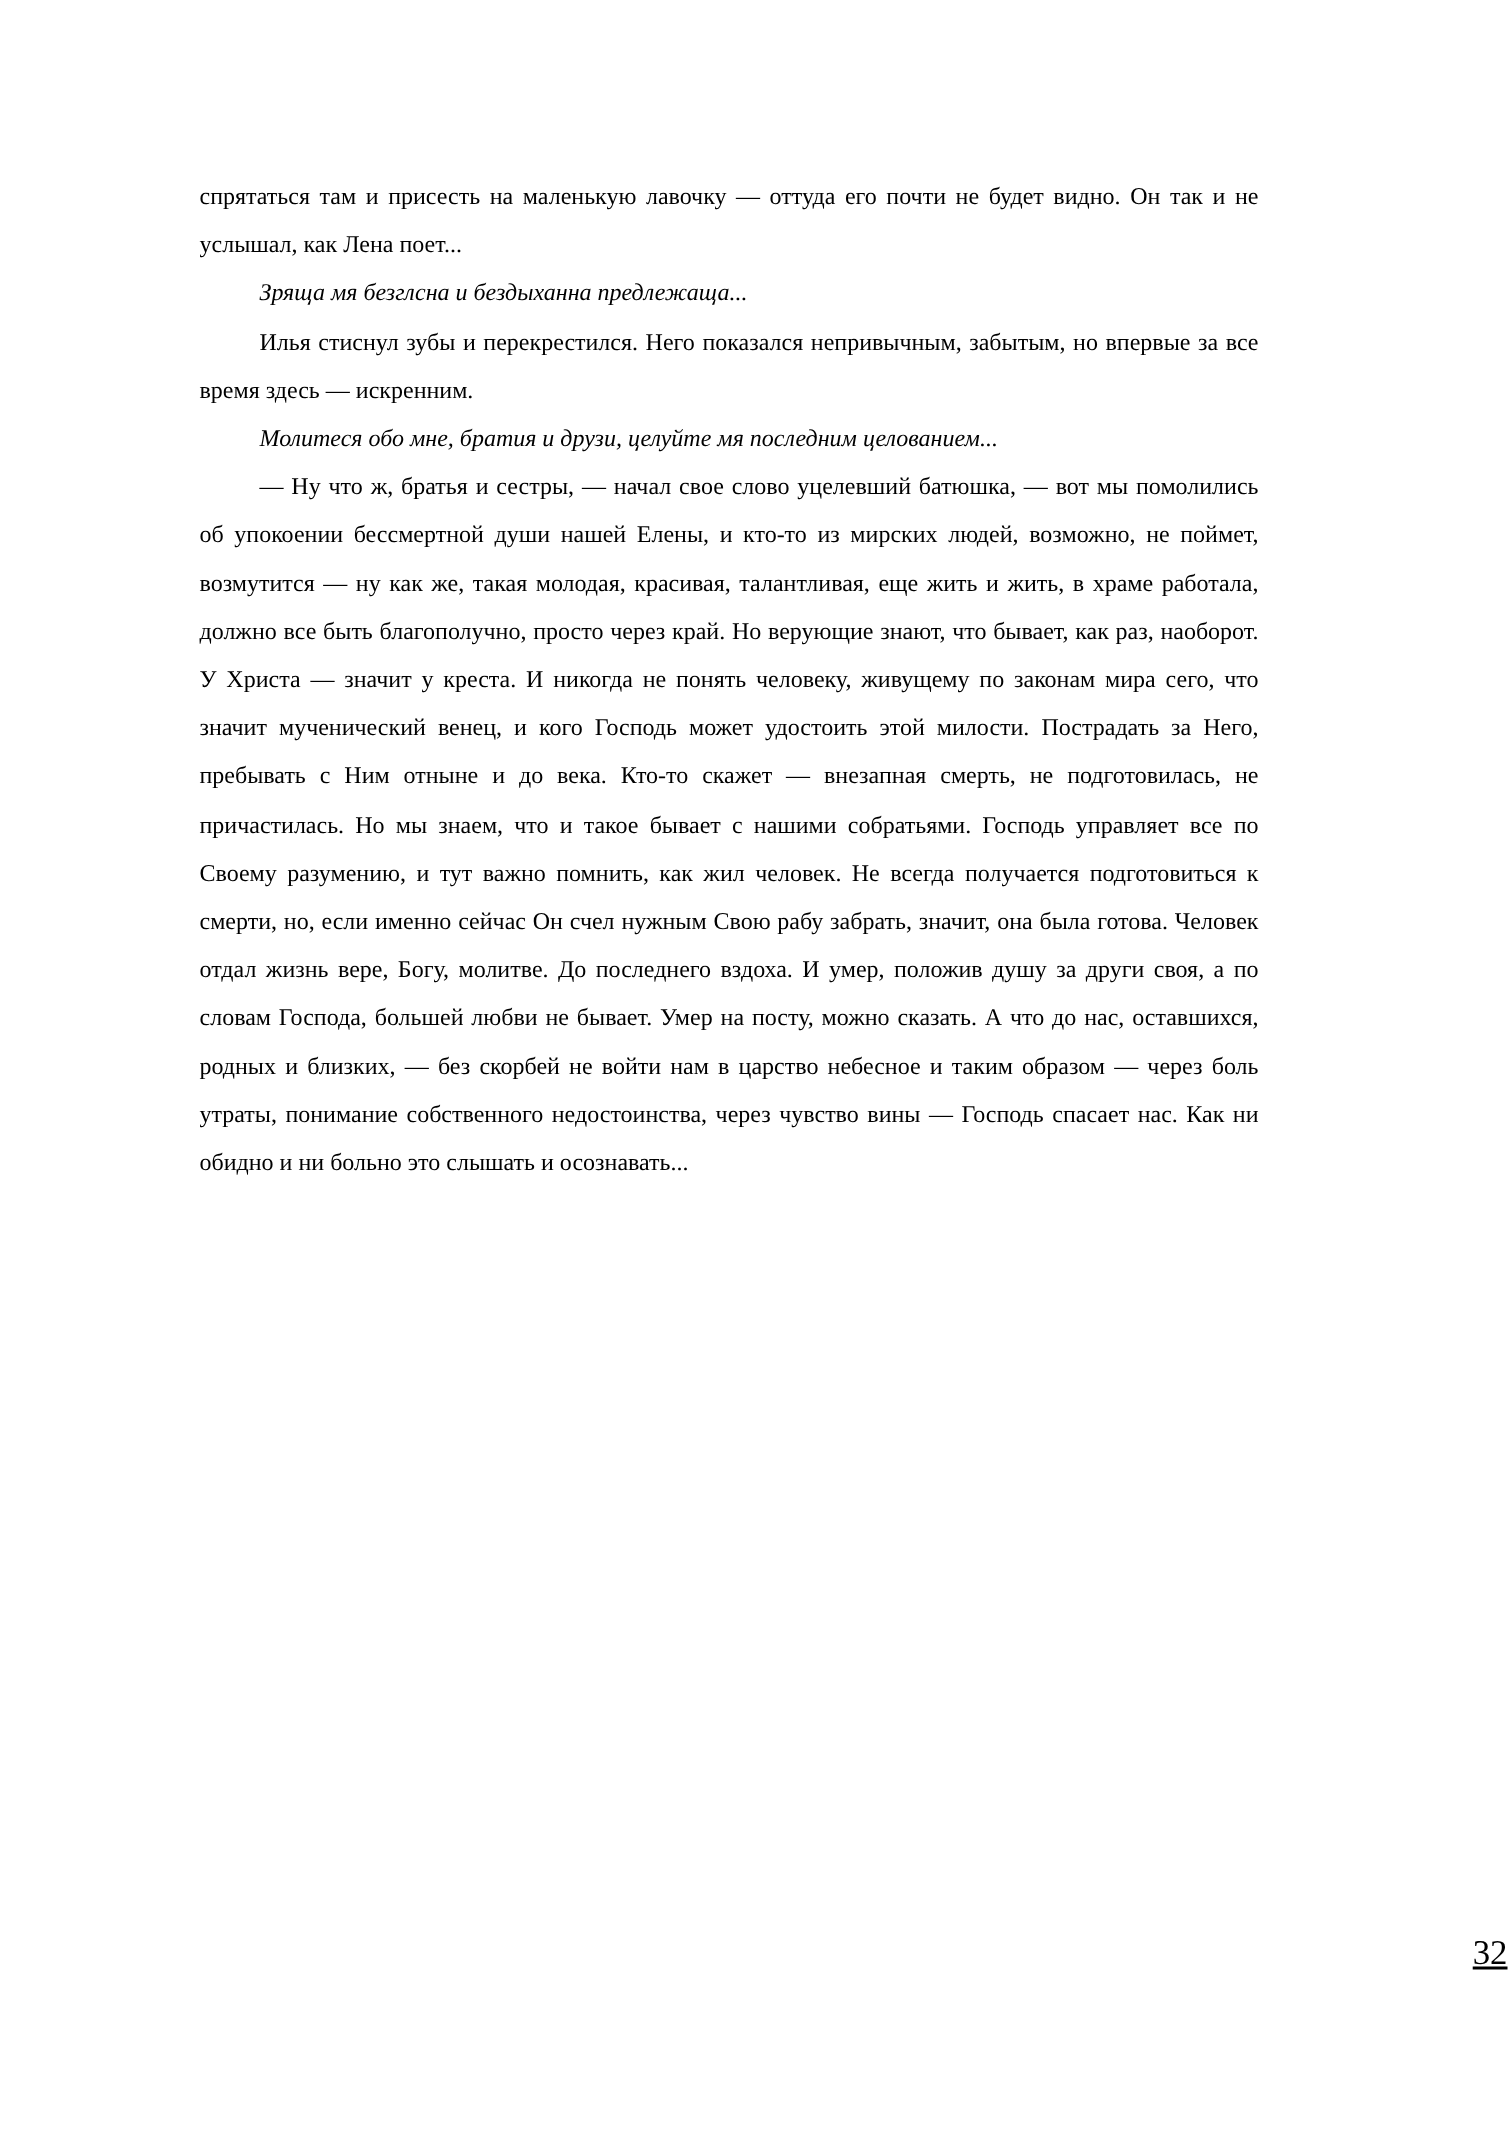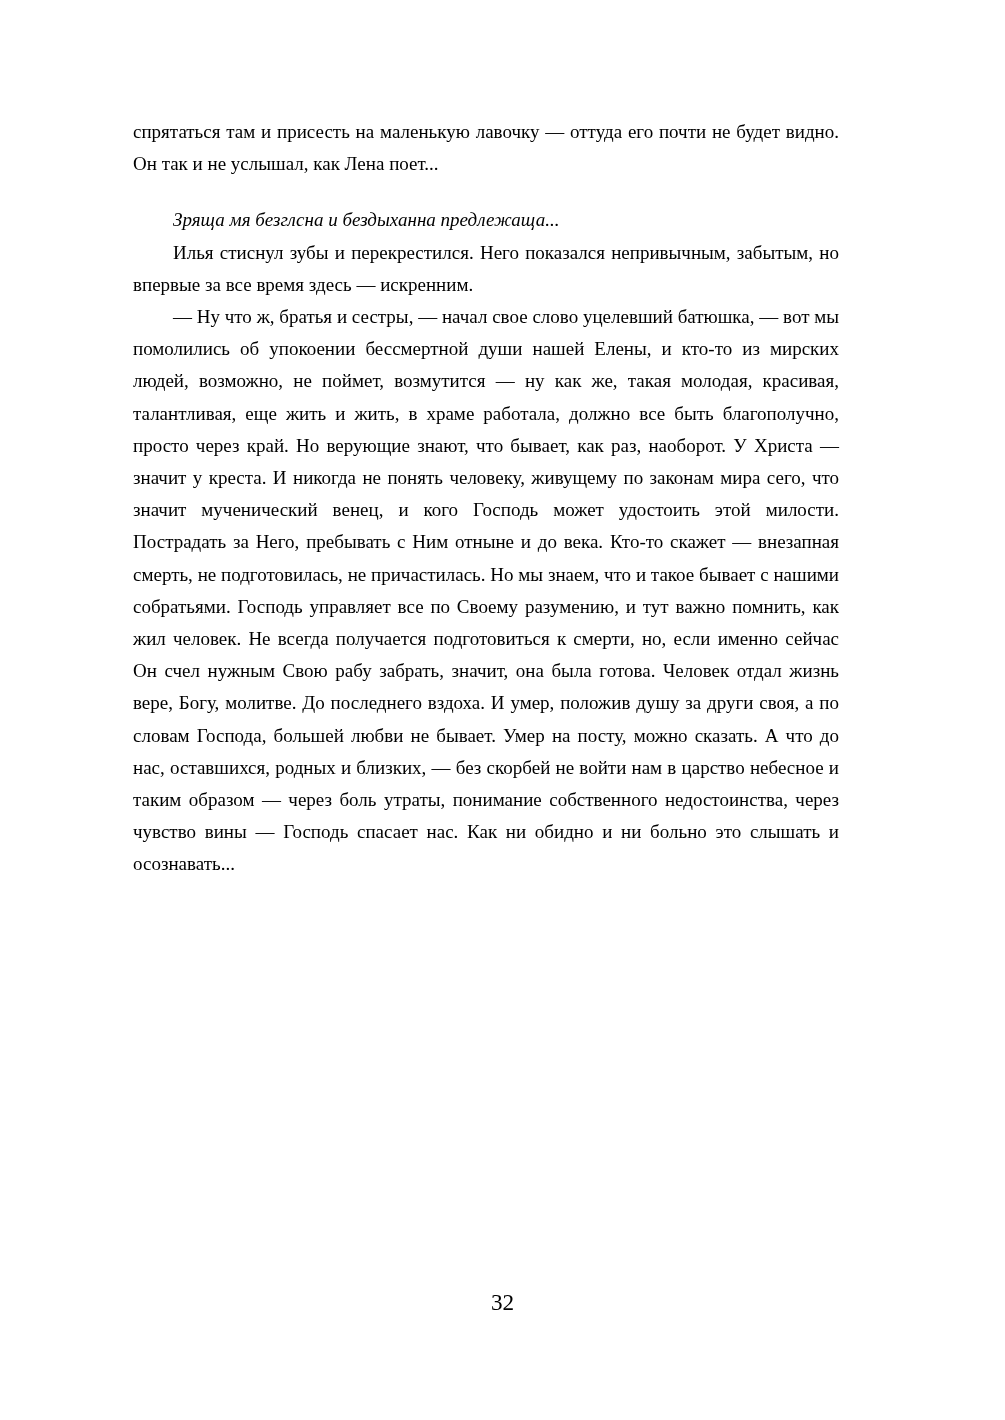--- a/index.html
+++ b/index.html
@@ -21,60 +21,61 @@
     background: #ffffff;
   }
   .text-column {
     position: absolute;
     left: 133px;
     top: 116px;
     width: 706px;
   }
   p.para {
     margin: 0;
-    font-size: 19px;
+    font-size: 16px;
     line-height: 32.2px;
     text-align: justify;
     text-indent: 40px;
     text-justify: inter-word;
     letter-spacing: 0px;
     word-spacing: 0px;
     hyphens: manual;
   }
   p.para.italic {
     font-style: italic;
-    margin-top: 24px;
   }
   p.para.no-indent {
     text-indent: 0;
   }
   
   .page-number {
     position: absolute;
     left: 0;
     top: 1288px;
     width: 1005px;
-    text-align: center;
+    text-align: right;
     font-size: 23.2px;
     line-height: 28px;
+    text-decoration: underline;
   }
 </style>
 </head>
 <body>
 
 <div class="page">
 
   <div class="text-column">
 
     <p class="para no-indent">спрятаться там и присесть на маленькую лавочку — оттуда его почти не будет видно. Он так и не услышал, как Лена поет...</p>
 
     <p class="para italic">Зряща мя безглсна и бездыханна предлежаща...</p>
 
     <p class="para">Илья стиснул зубы и перекрестился. Него показался непривычным, забытым, но впервые за все время здесь — искренним.</p>
 
+    <p class="para italic">Молитеся обо мне, братия и друзи, целуйте мя последним целованием...</p>
 
     <p class="para">— Ну что ж, братья и сестры, — начал свое слово уцелевший батюшка, — вот мы помолились об упокоении бессмертной души нашей Елены, и кто-то из мирских людей, возможно, не поймет, возмутится — ну как же, такая молодая, красивая, талантливая, еще жить и жить, в храме работала, должно все быть благополучно, просто через край. Но верующие знают, что бывает, как раз, наоборот. У Христа — значит у креста. И никогда не понять человеку, живущему по законам мира сего, что значит мученический венец, и кого Господь может удостоить этой милости. Пострадать за Него, пребывать с Ним отныне и до века. Кто-то скажет — внезапная смерть, не подготовилась, не причастилась. Но мы знаем, что и такое бывает с нашими собратьями. Господь управляет все по Своему разумению, и тут важно помнить, как жил человек. Не всегда получается подготовиться к смерти, но, если именно сейчас Он счел нужным Свою рабу забрать, значит, она была готова. Человек отдал жизнь вере, Богу, молитве. До последнего вздоха. И умер, положив душу за други своя, а по словам Господа, большей любви не бывает. Умер на посту, можно сказать. А что до нас, оставшихся, родных и близких, — без скорбей не войти нам в царство небесное и таким образом — через боль утраты, понимание собственного недостоинства, через чувство вины — Господь спасает нас. Как ни обидно и ни больно это слышать и осознавать...</p>
 
   </div>
 
   <div class="page-number">32</div>
 
 </div>
 
 </body></html>

